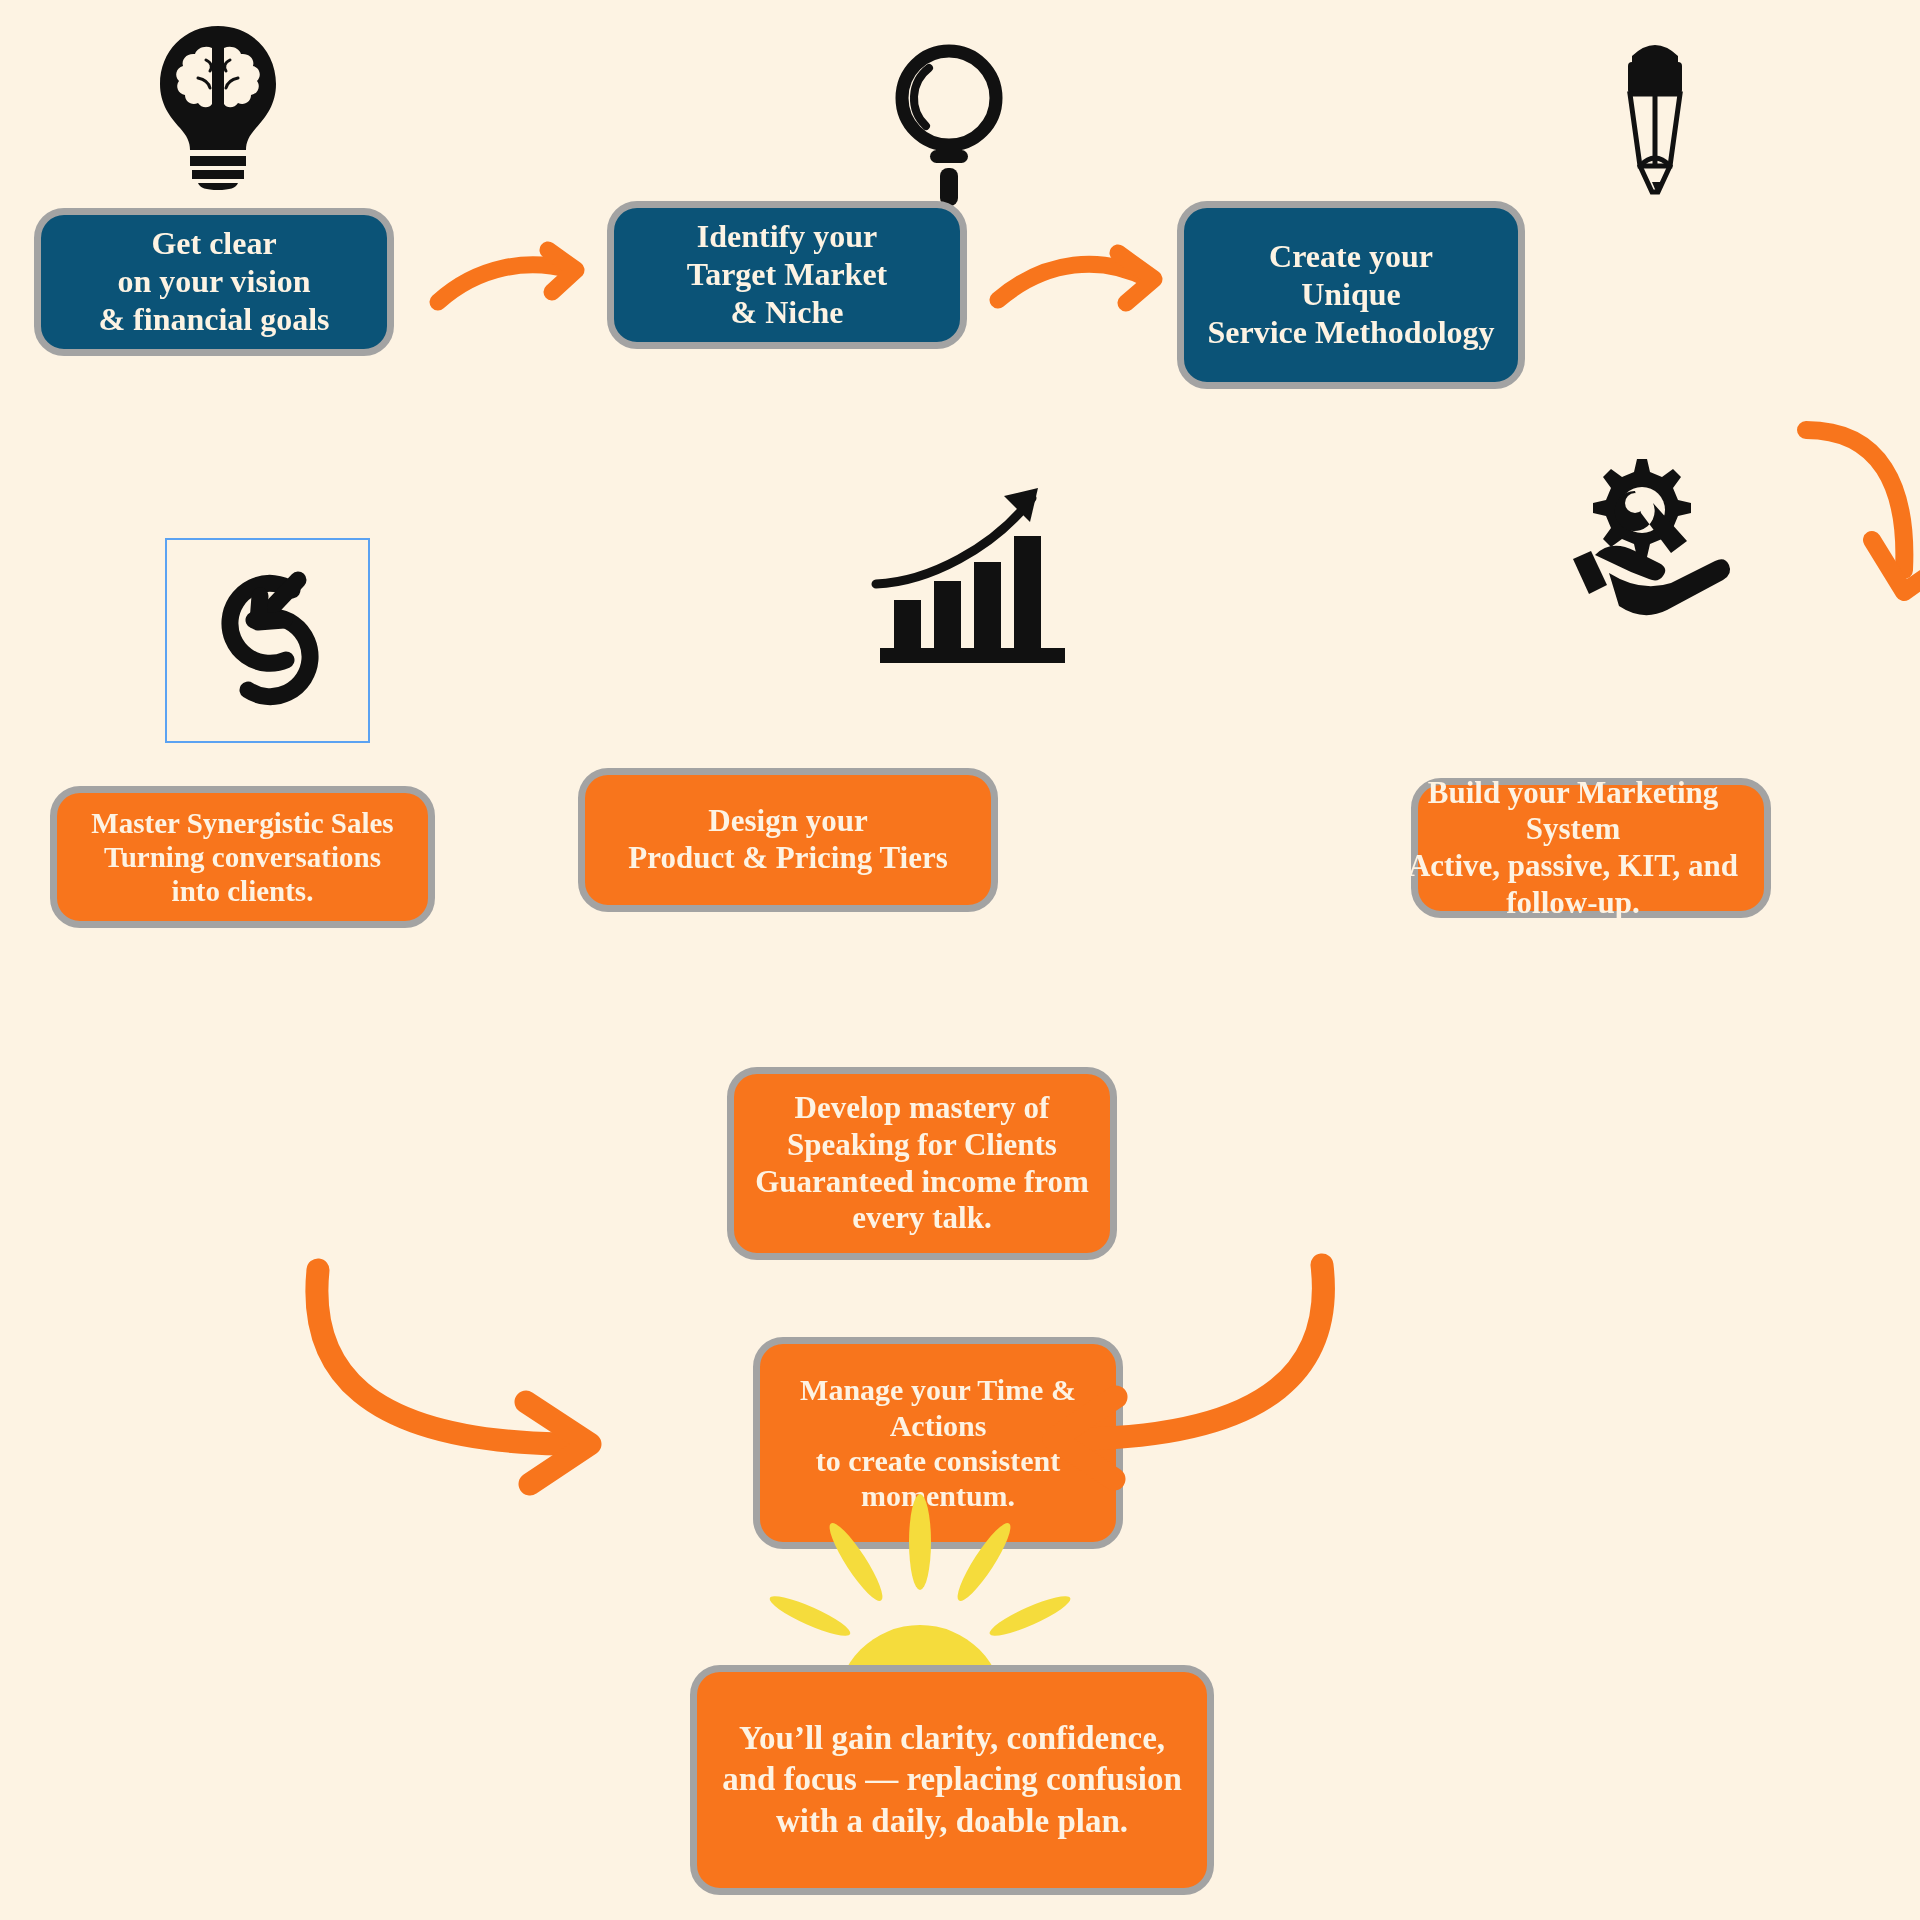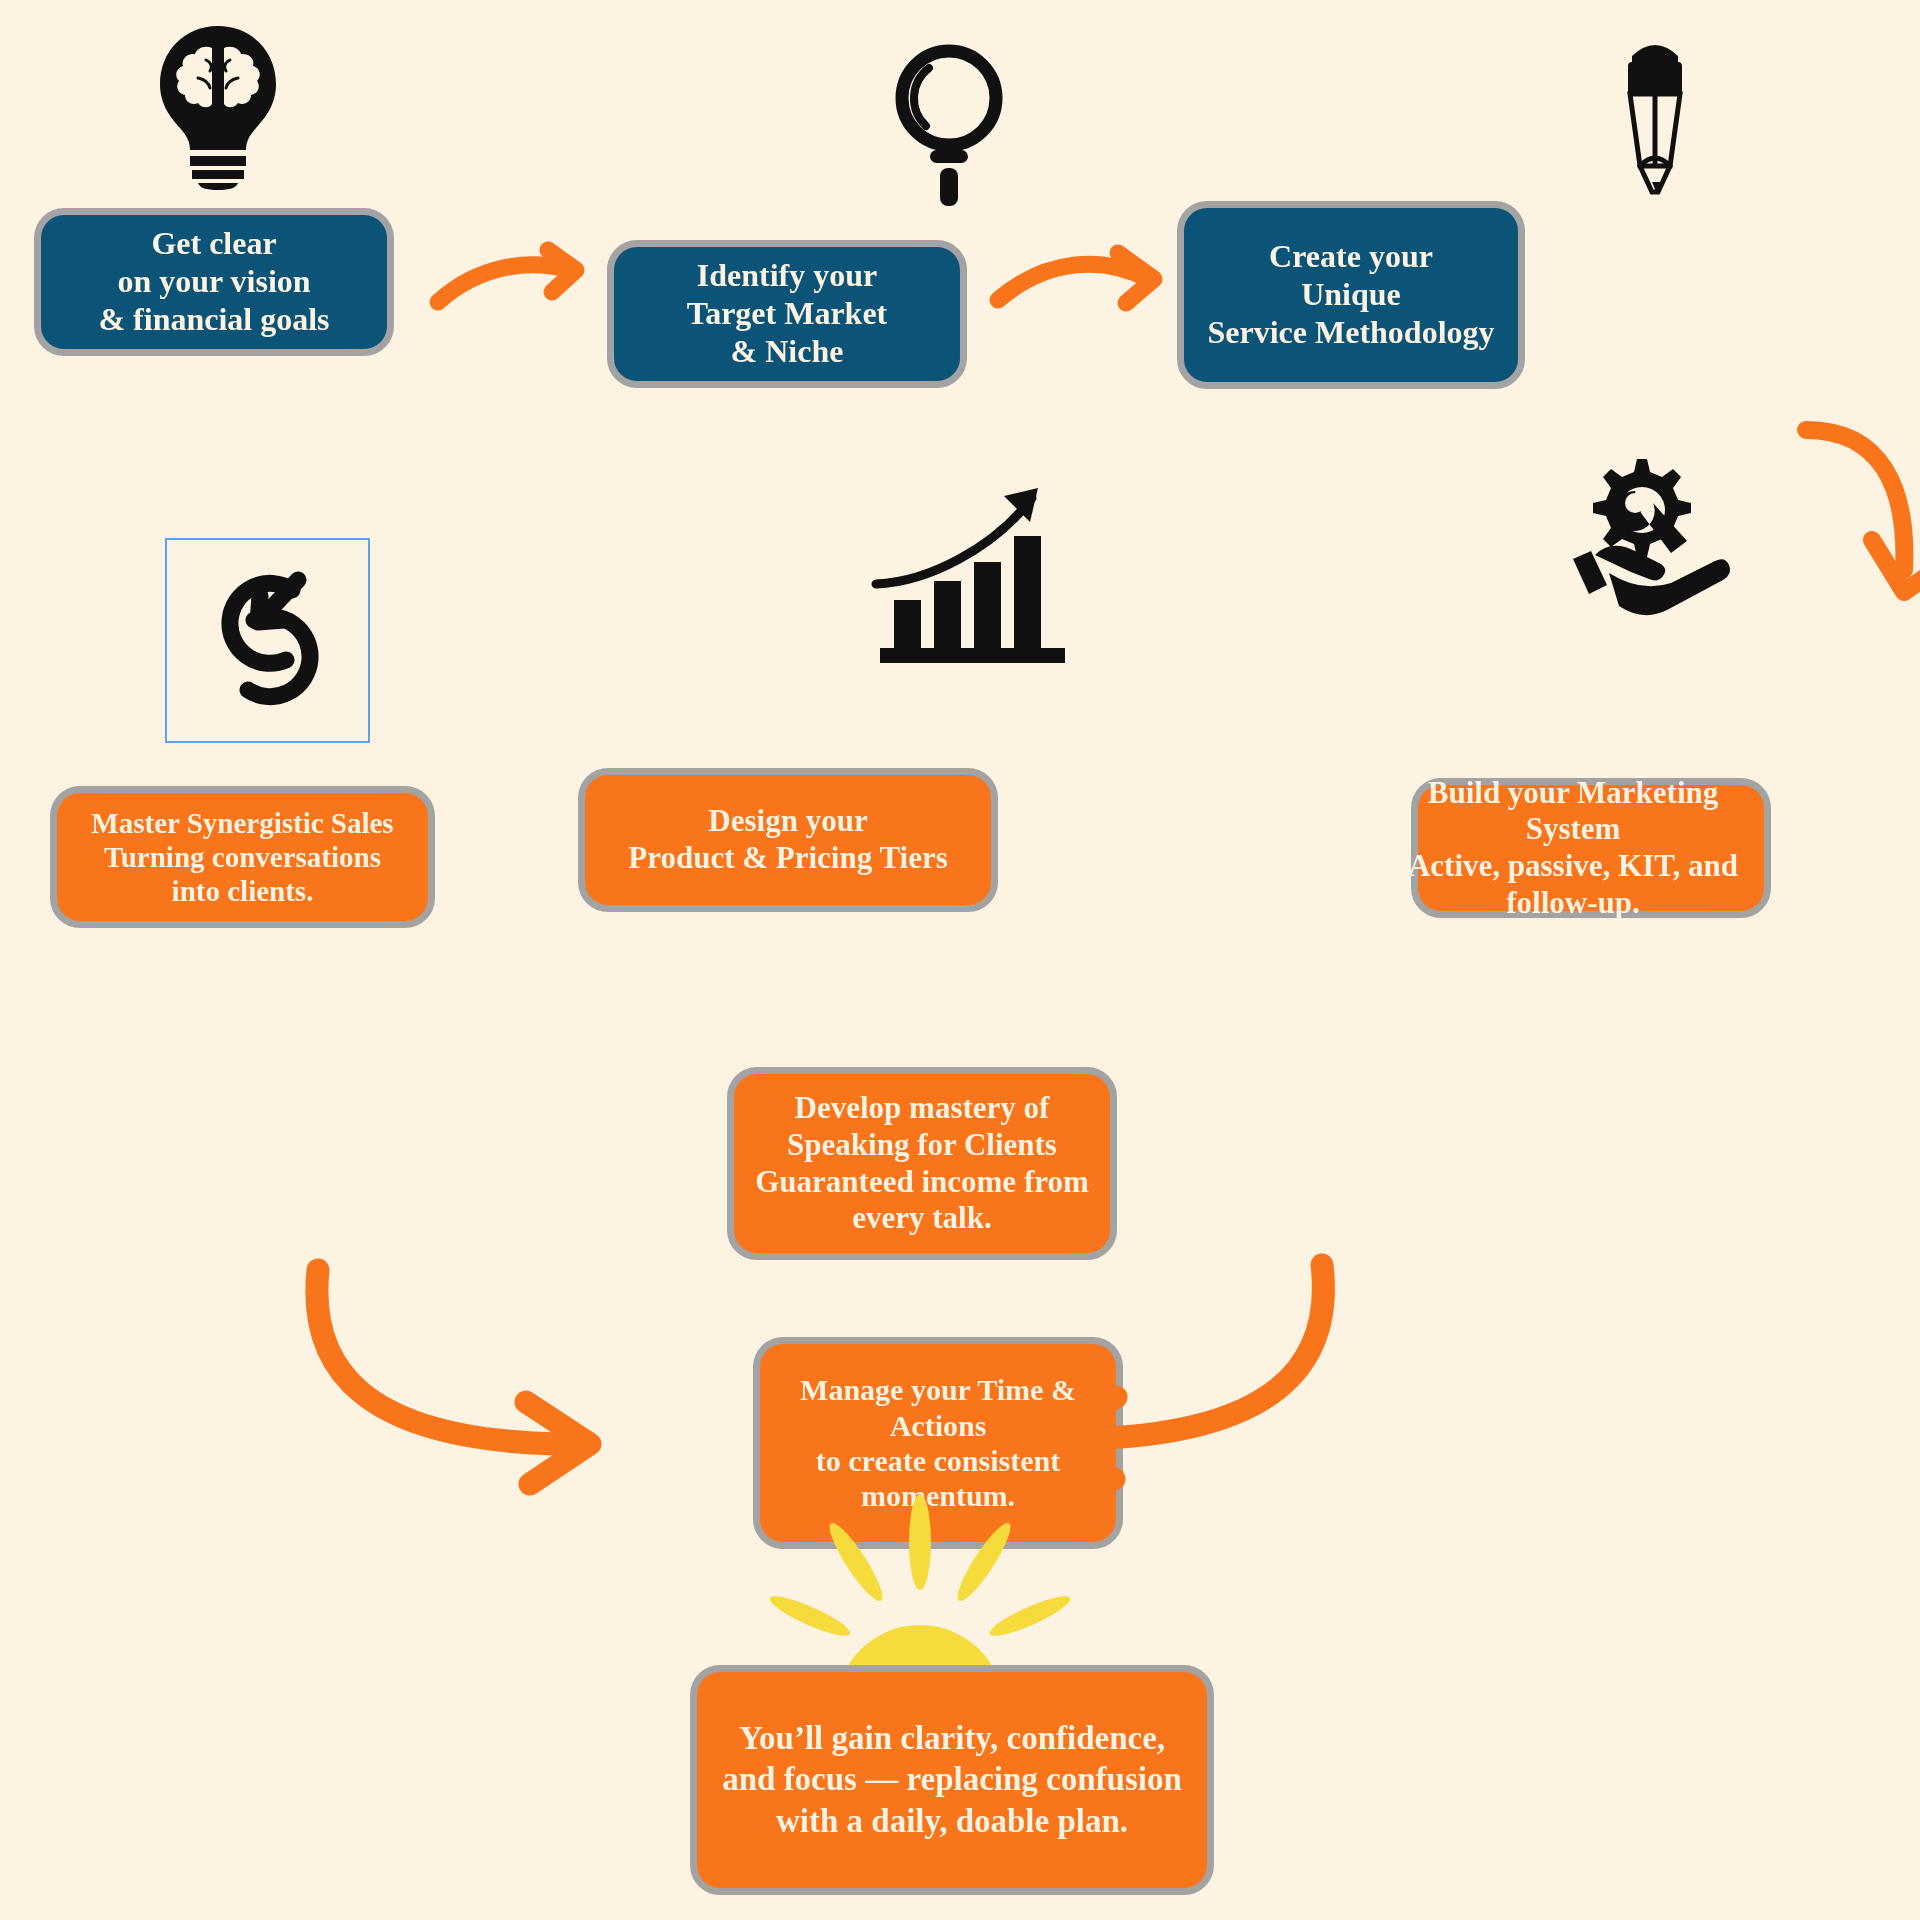--- a/index.html
+++ b/index.html
@@ -107,21 +107,21 @@
       <path d="M52 156 h10 l-5 12 z" fill="#111"></path>
     </svg>
   </div>
 
   <div class="node blue" style="left:34px; top:208px; width:360px; height:148px; font-size:32px;">
     <span class="txt">Get clear
 on your vision
 &amp; financial goals</span>
   </div>
 
-  <div class="node blue" style="left:607px; top:201px; width:360px; height:148px; font-size:32px;margin-top:39px;">
+  <div class="node blue" style="left:607px; top:201px; width:360px; height:148px; font-size:32px;">
     <span class="txt">Identify your
 Target Market
 &amp; Niche</span>
   </div>
 
   <div class="node blue" style="left:1177px; top:201px; width:348px; height:188px; font-size:32px;">
     <span class="txt">Create your
 Unique
 Service Methodology</span>
   </div>

